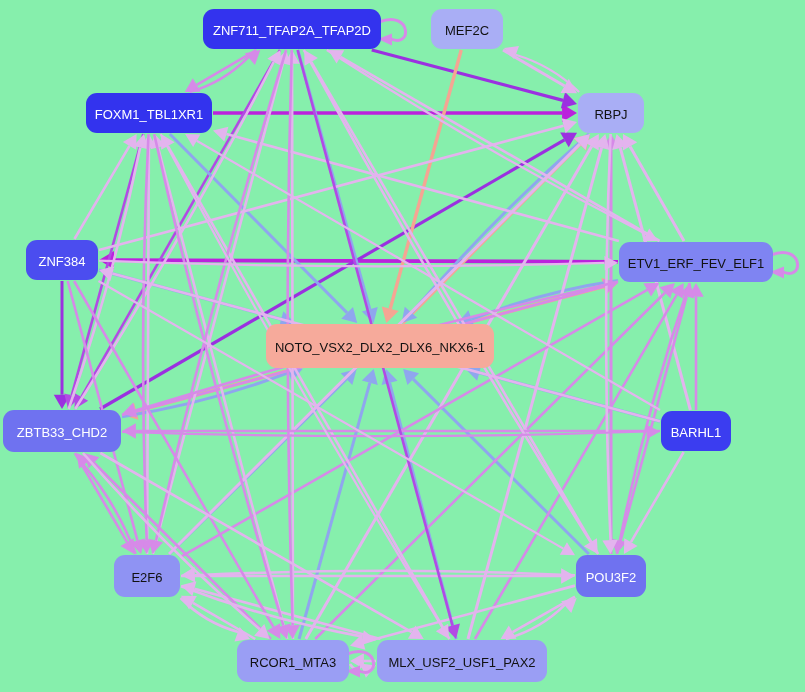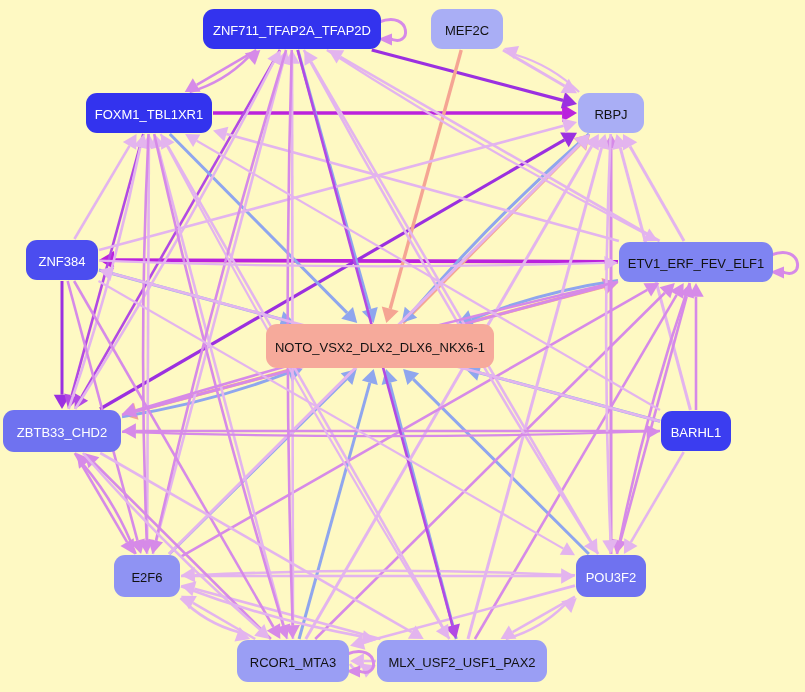--- a/index.html
+++ b/index.html
@@ -4,21 +4,21 @@
 <style>
   html, body {
     margin: 0;
     padding: 0;
     background: #ffffff;
   }
   #canvas-wrap {
     position: relative;
     width: 805px;
     height: 692px;
-    background: #fef9c3;
+    background: #86efac;
     overflow: hidden;
     font-family: "Liberation Sans", sans-serif;
   }
   svg#graph {
     position: absolute;
     left: 0; top: 0;
     width: 805px;
     height: 692px;
     display: block;
   }

